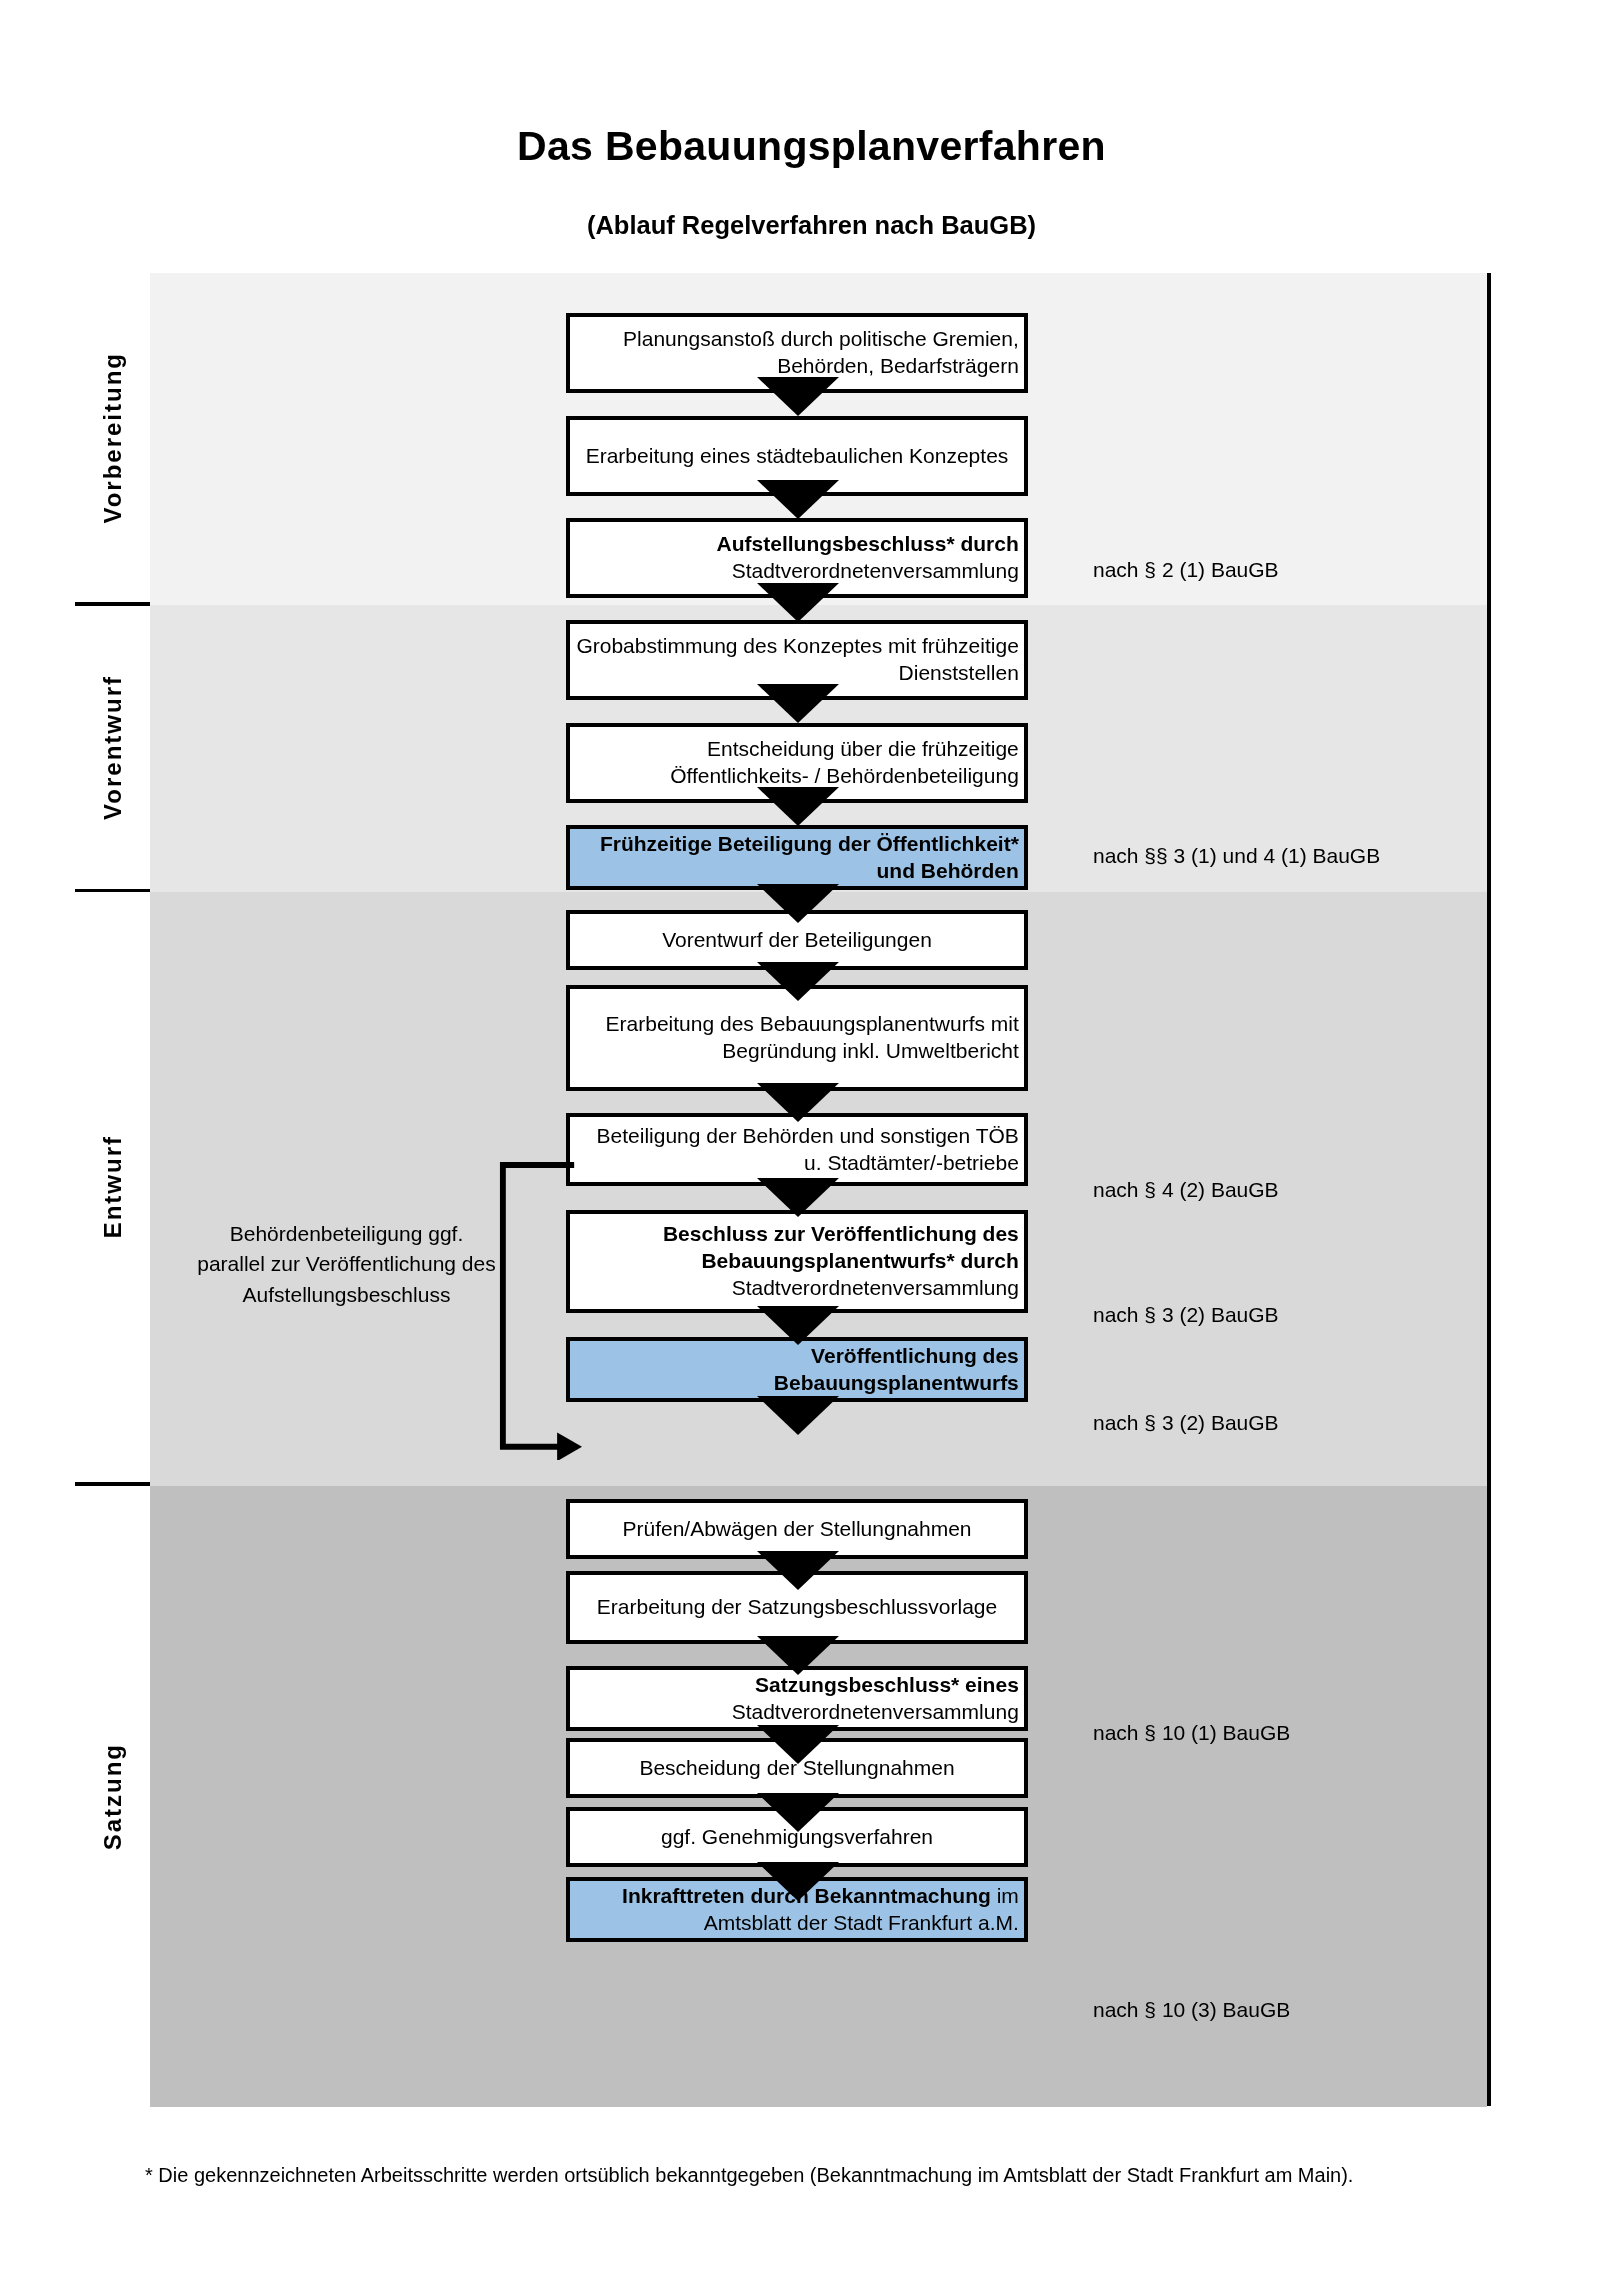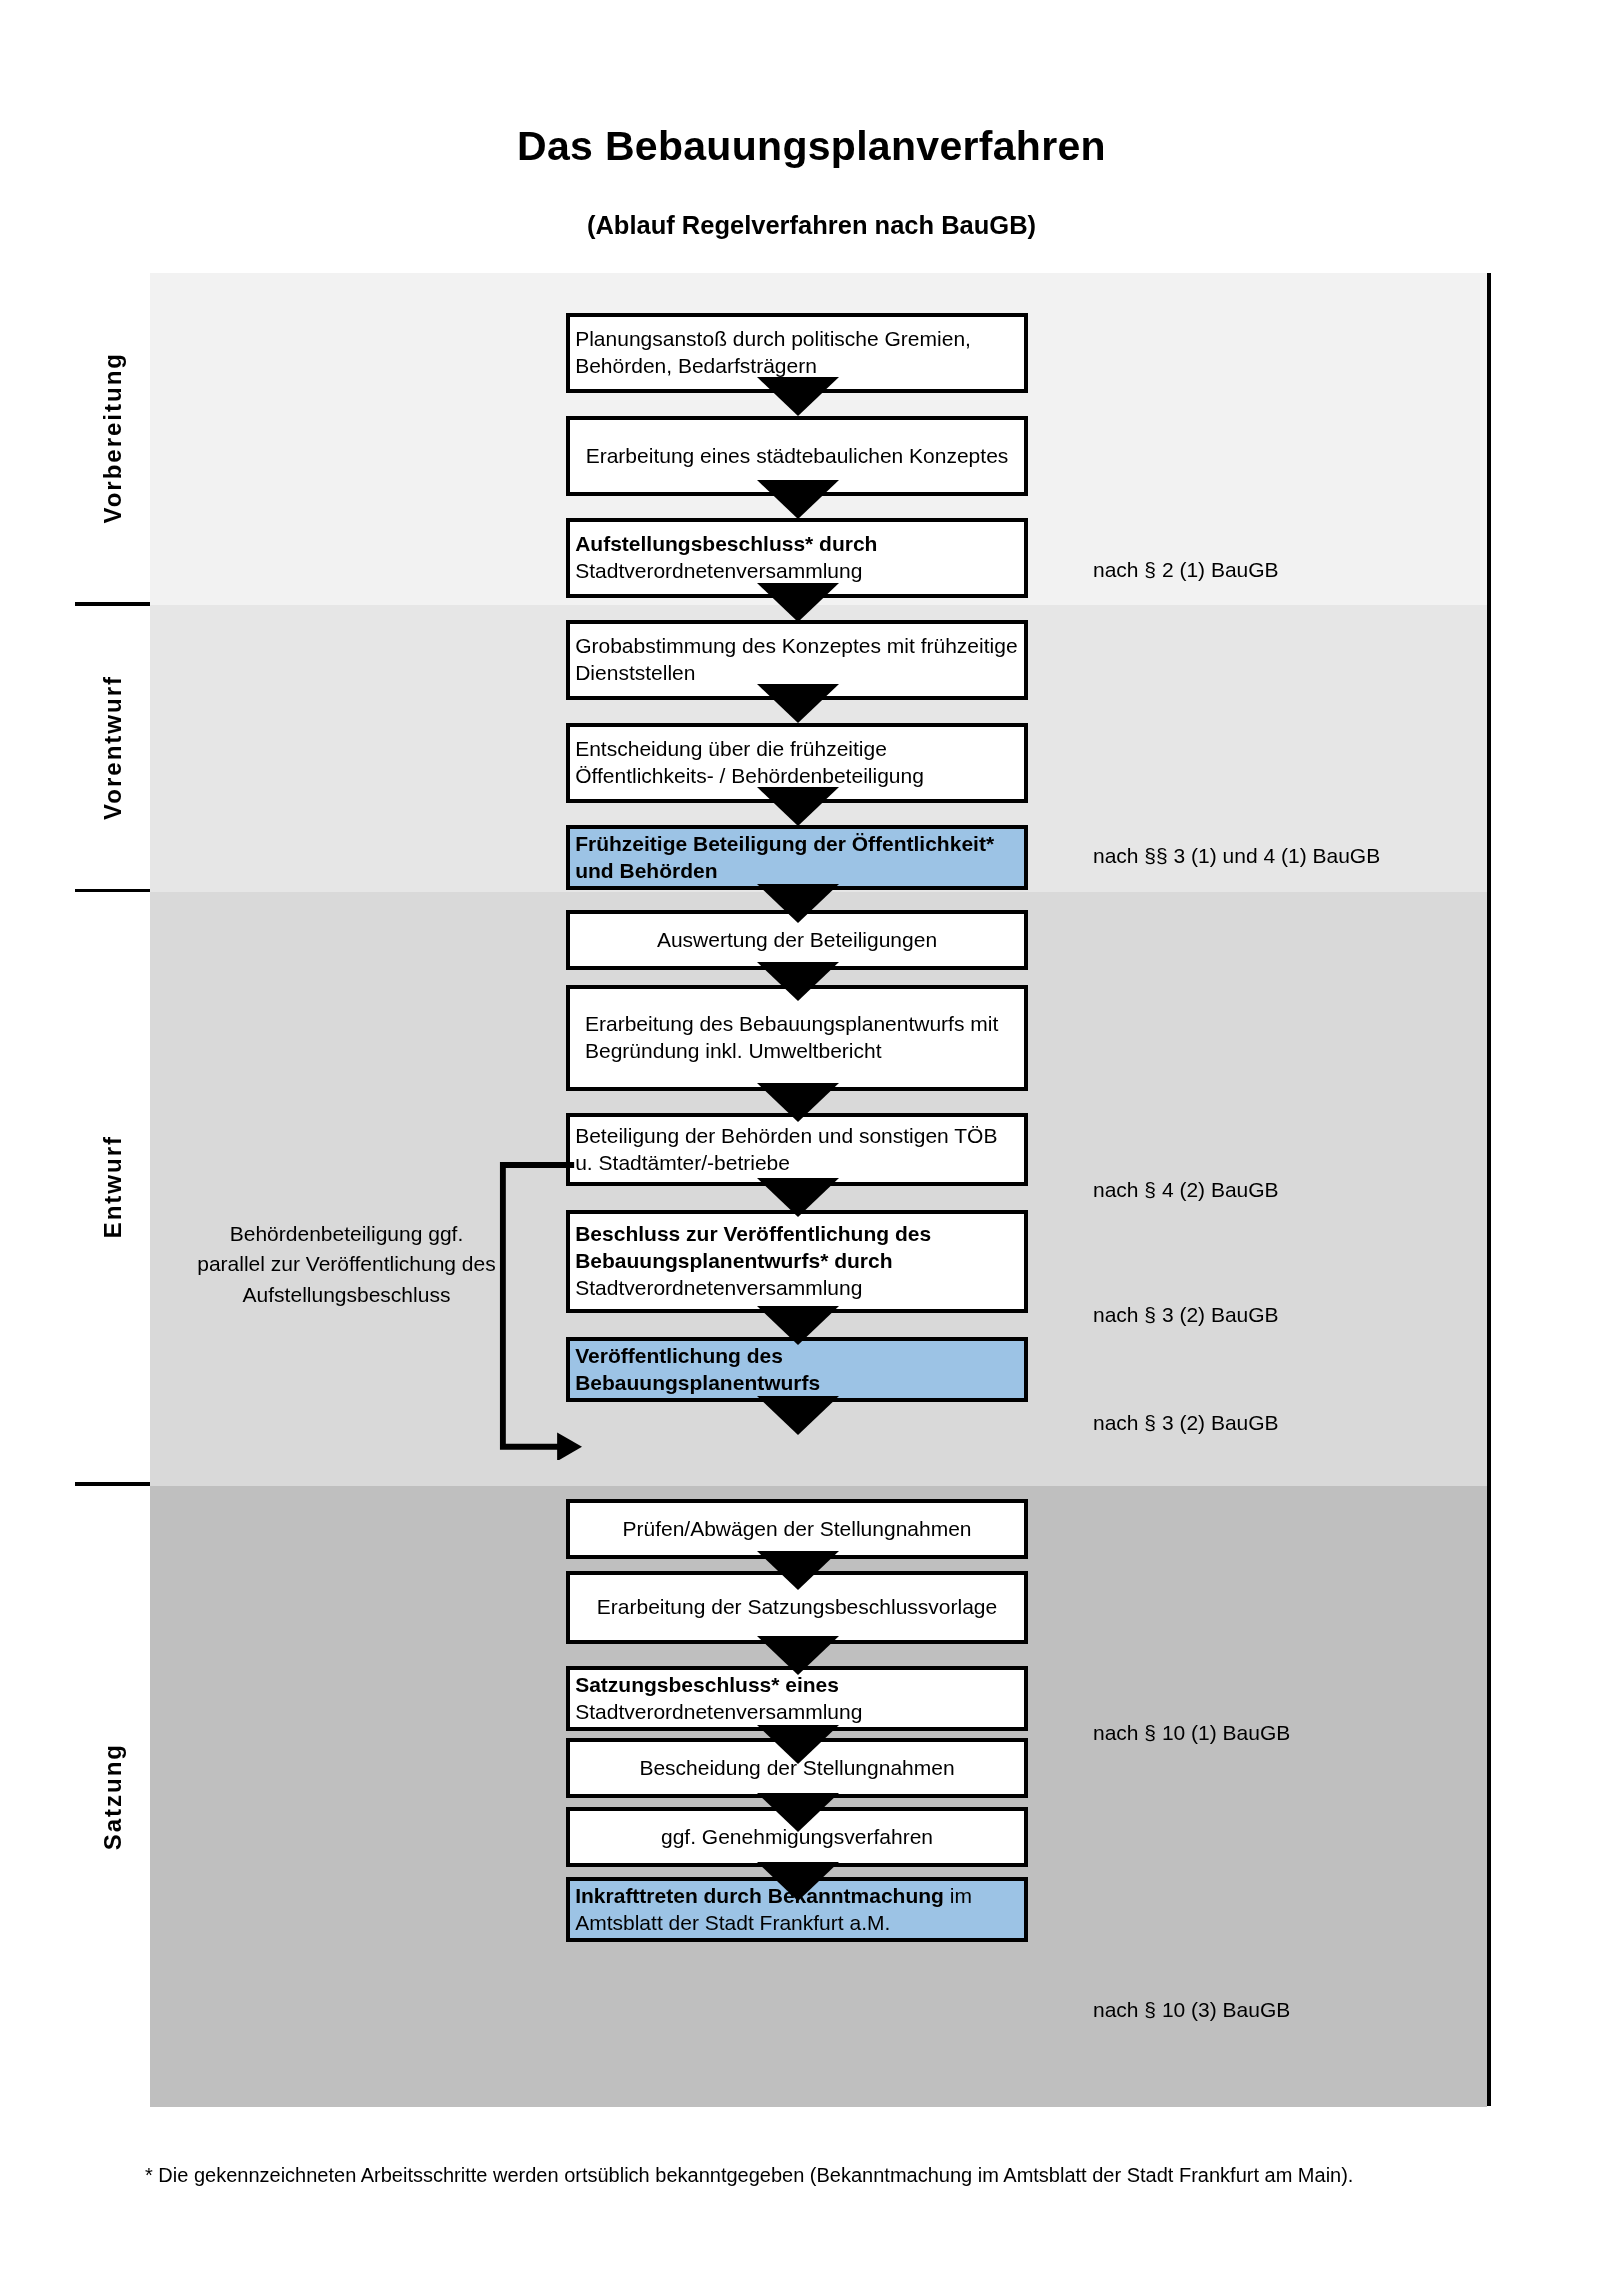--- a/index.html
+++ b/index.html
@@ -45,21 +45,21 @@
 
   
   .phase-band{position:absolute;left:150px;width:1337px;}
 
   
   .flow-box{
     position:absolute;left:566px;width:462px;
     border:4.6px solid #000000;box-sizing:border-box;
     background:#ffffff;
     display:flex;align-items:center;justify-content:center;
-    text-align:left;
+    text-align:right;
     font-size:21px;line-height:1.28;
     padding:0 5.2px;
     z-index:4;
   }
   .flow-box.highlight{background:#9CC3E5;}
   .flow-box b{font-weight:bold;}
 
   
   .arrow-connector{
     position:absolute;left:757px;width:0;height:0;
@@ -144,21 +144,21 @@
     <div class="flow-box" style="top: 620px; height: 80px;">
       <div>Grobabstimmung des Konzeptes mit frühzeitige Dienststellen</div>
     </div>
     <div class="flow-box" style="top: 723px; height: 80px;">
       <div>Entscheidung über die frühzeitige Öffentlichkeits- / Behördenbeteiligung</div>
     </div>
     <div class="flow-box highlight" style="top: 825px; height: 65px;">
       <div><b>Frühzeitige Beteiligung der Öffentlichkeit* und Behörden</b></div>
     </div>
     <div class="flow-box" style="top: 910px; height: 60px;">
-      <div>Auswertung der Beteiligungen</div>
+      <div>Vorentwurf der Beteiligungen</div>
     </div>
     <div class="flow-box" style="top: 985px; height: 106px; padding-left: 15px;">
       <div>Erarbeitung des Bebauungsplanentwurfs mit Begründung inkl. Umweltbericht</div>
     </div>
     <div class="flow-box" style="top: 1113px; height: 73px;">
       <div>Beteiligung der Behörden und sonstigen TÖB u. Stadtämter/-betriebe</div>
     </div>
     <div class="flow-box" style="top: 1210px; height: 103px;">
       <div><b>Beschluss zur Veröffentlichung des Bebauungsplanentwurfs* durch</b> Stadtverordnetenversammlung</div>
     </div>

